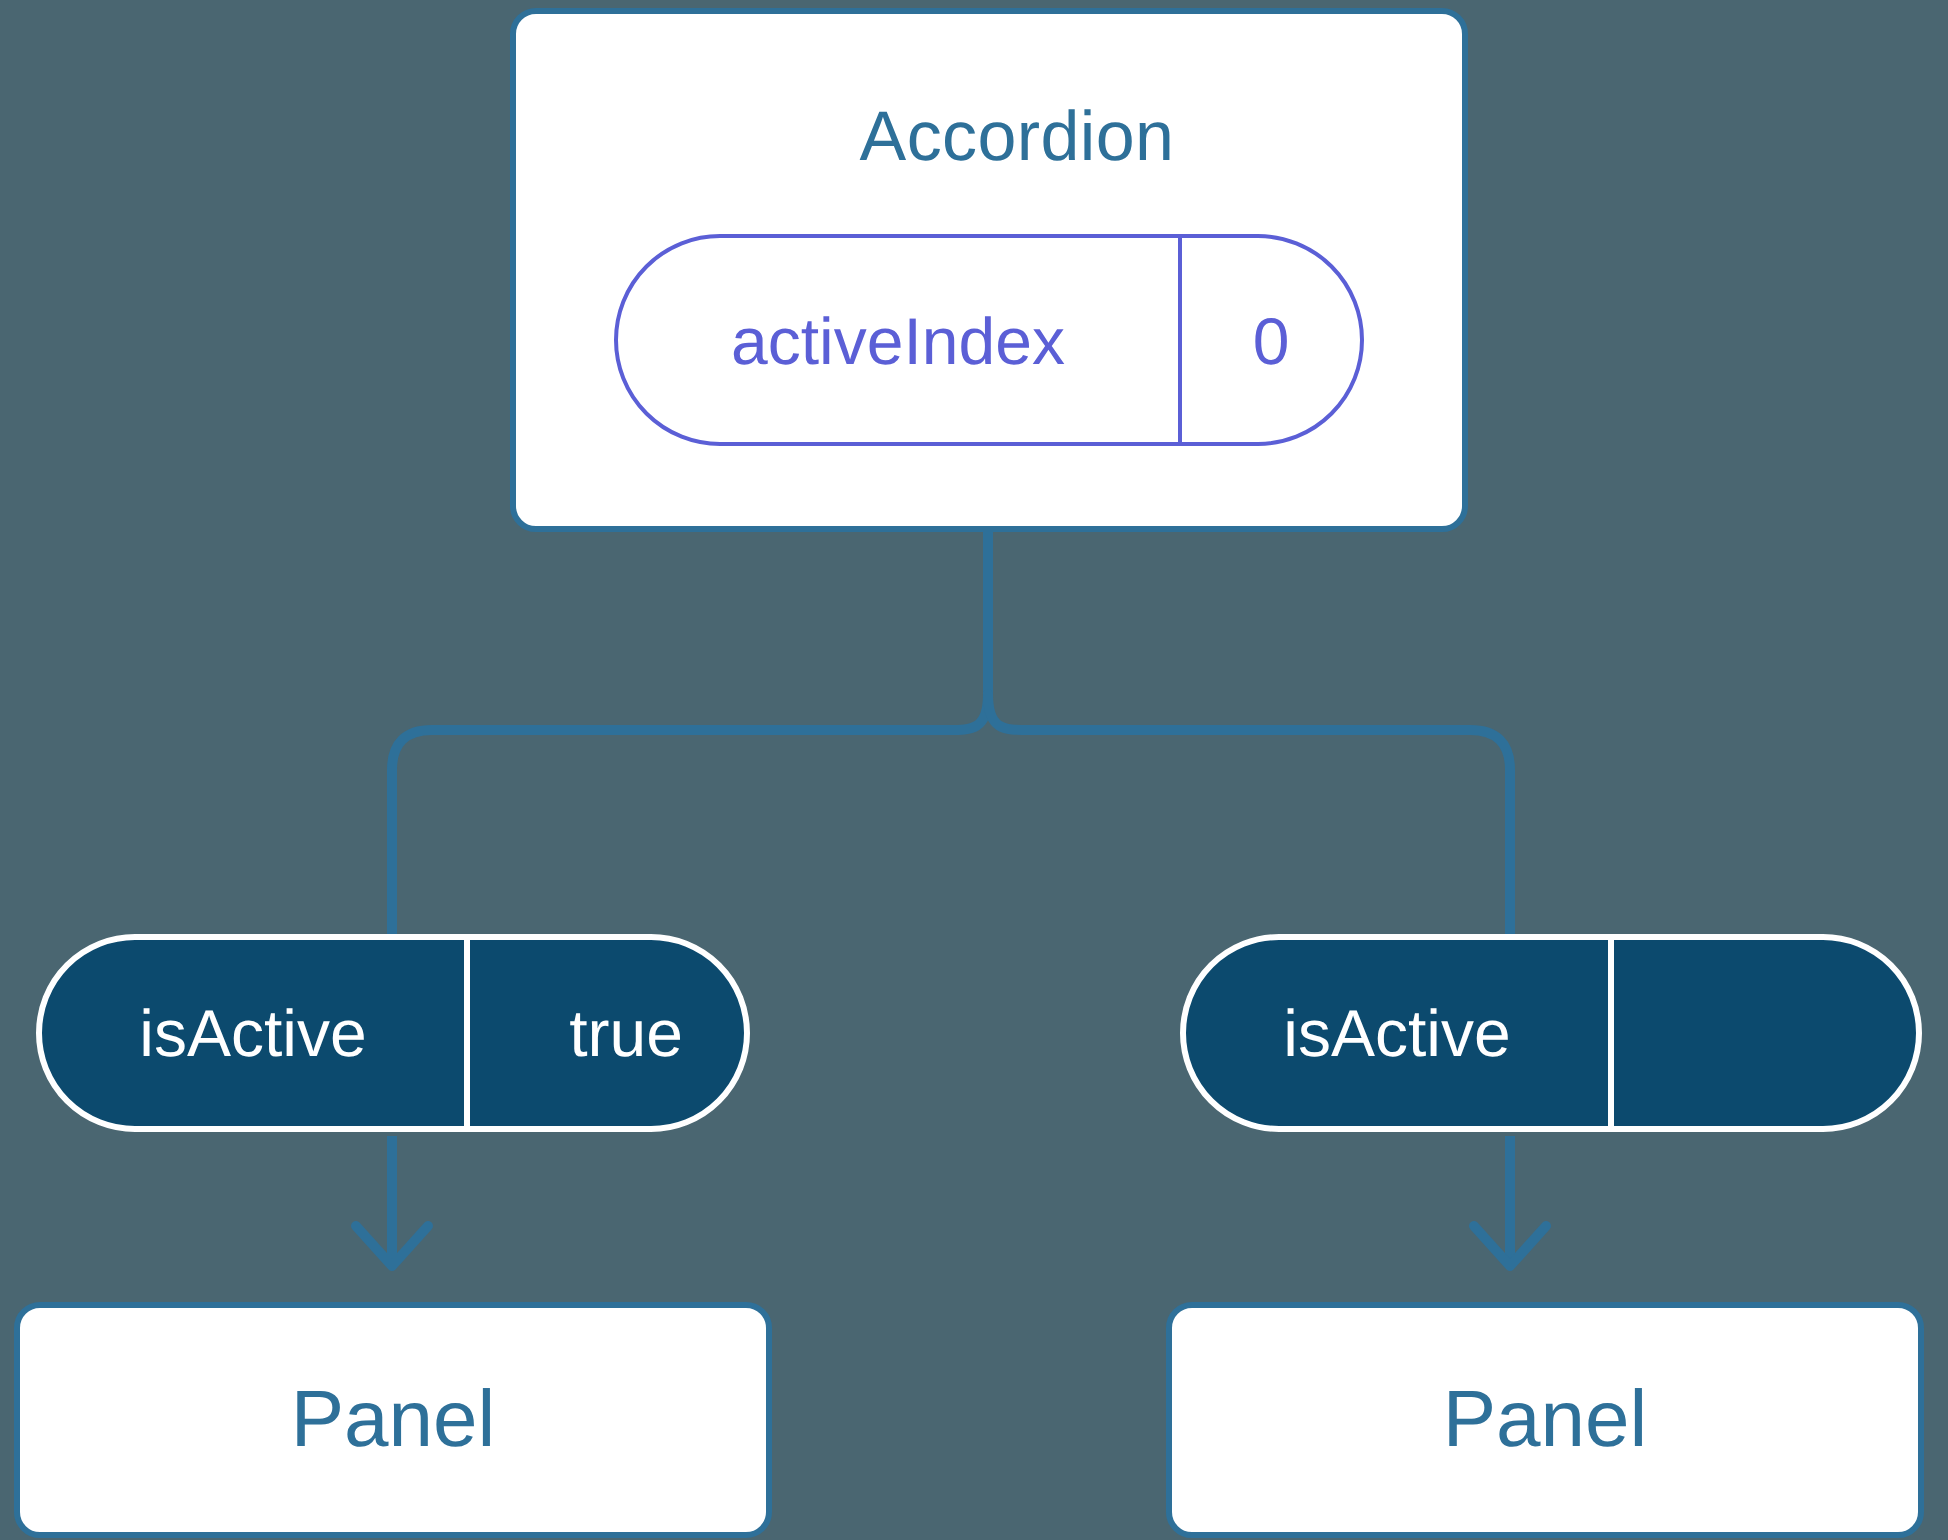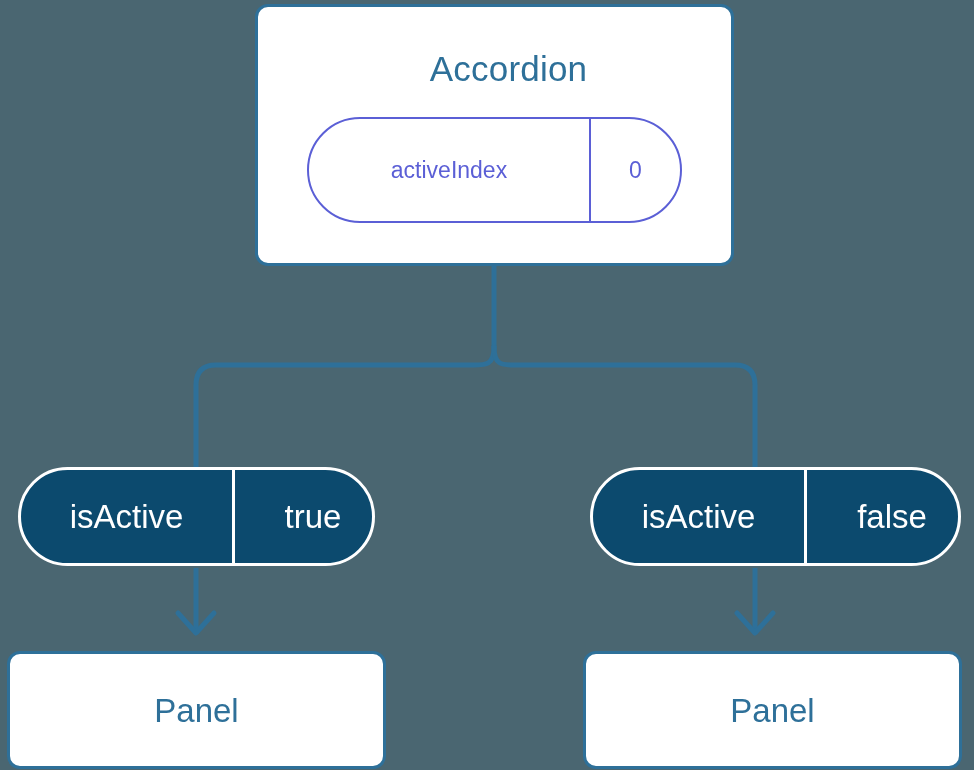--- a/index.html
+++ b/index.html
@@ -68,21 +68,21 @@
     display: flex;
     align-items: stretch;
     background: #ffffff;
   }
   .pill-outline .pill-key,
   .pill-outline .pill-val {
     display: flex;
     align-items: center;
     justify-content: center;
     color: #5b5fd6;
-    font-size: 23px;
+    font-size: 33px;
     line-height: 1;
   }
   .pill-outline .pill-key {
     width: 282px;
     border-right: 2px solid #5b5fd6;
     box-sizing: border-box;
   }
   .pill-outline .pill-val {
     flex: 1;
   }
@@ -123,21 +123,21 @@
 
   
   .card-leaf {
     justify-content: center;
     padding: 0;
   }
   .card-leaf-left  { left: 7px;   top: 651px; width: 379px; height: 118px; }
   .card-leaf-right { left: 583px; top: 651px; width: 379px; height: 118px; }
   .leaf-title {
     color: #2e7099;
-    font-size: 33px;
+    font-size: 40px;
     font-weight: 400;
     line-height: 1;
   }
 </style>
 </head>
 <body>
 
 <div class="canvas">
 
   <svg class="edges" viewBox="0 0 974 770" width="974" height="770">
@@ -164,21 +164,20 @@
     <div class="pill-val">0</div>
   </div>
 
   <div class="pill-filled pill-left">
     <div class="pill-key">isActive</div>
     <div class="pill-val">true</div>
   </div>
 
   <div class="pill-filled pill-right">
     <div class="pill-key">isActive</div>
-    <div class="pill-val">false</div>
   </div>
 
   <div class="node-card card-leaf card-leaf-left">
     <div class="leaf-title">Panel</div>
   </div>
 
   <div class="node-card card-leaf card-leaf-right">
     <div class="leaf-title">Panel</div>
   </div>
 

